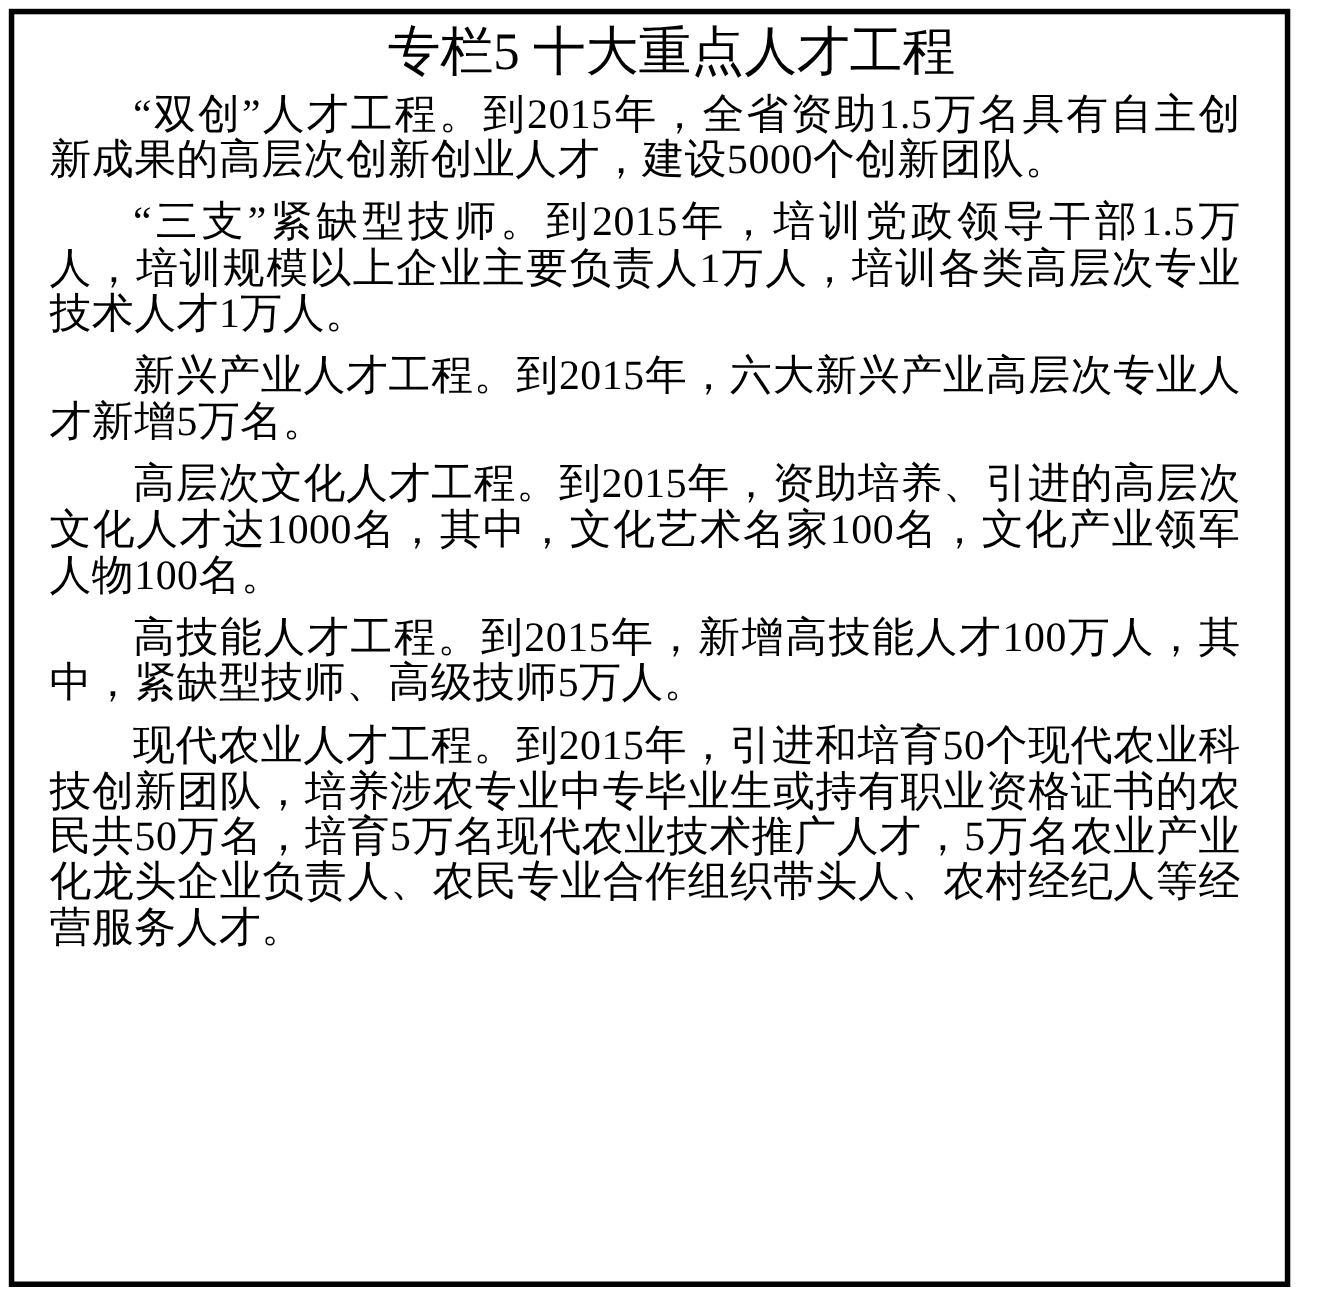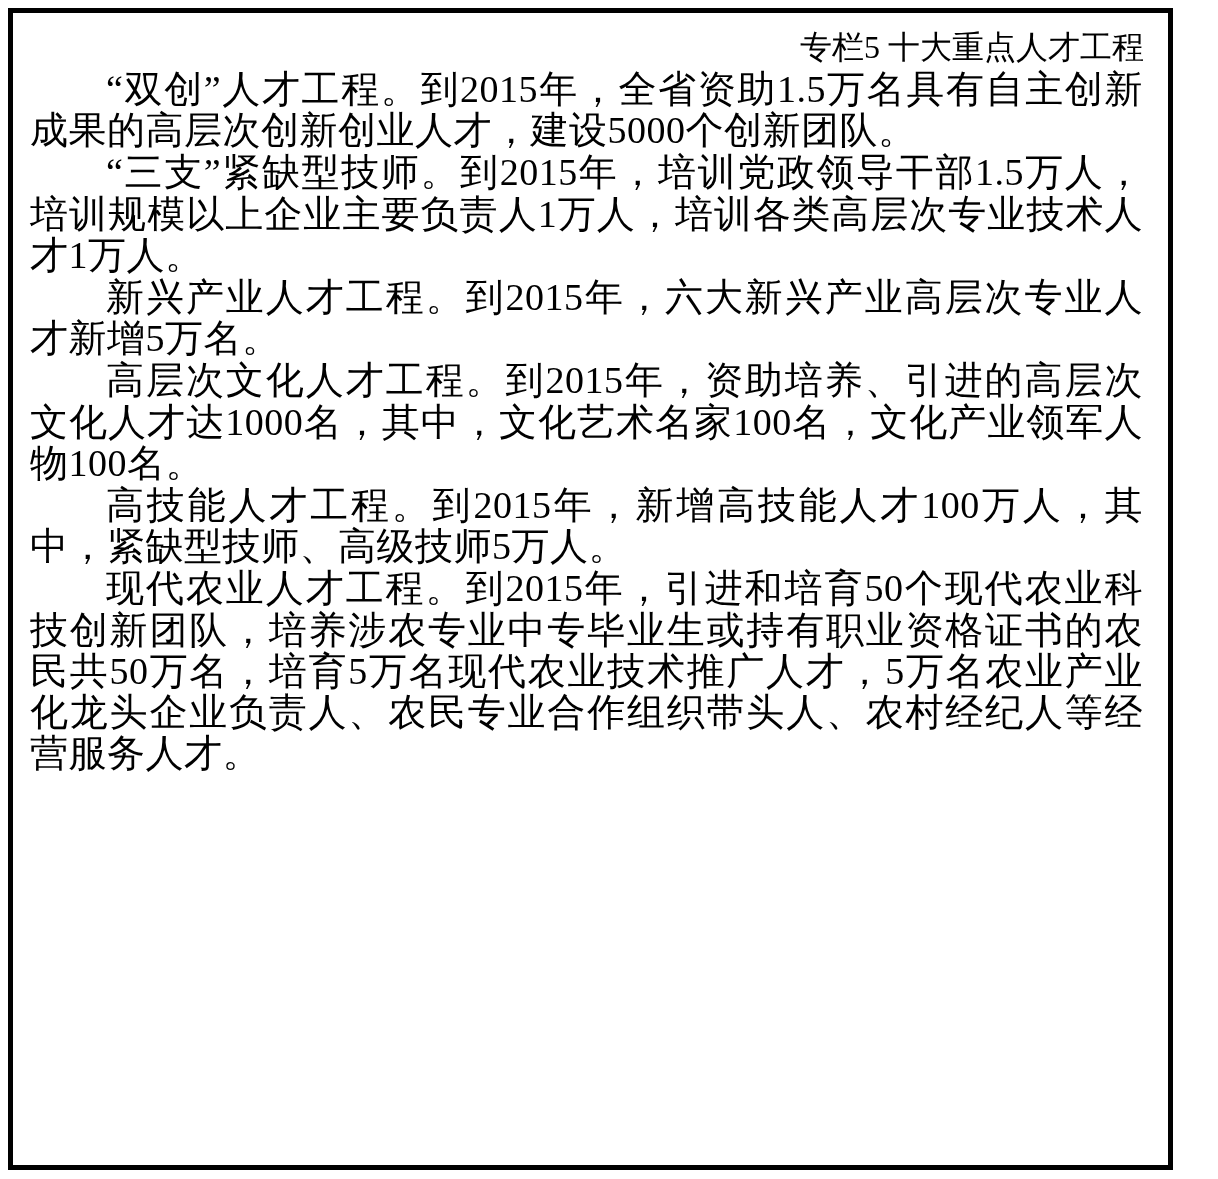--- a/index.html
+++ b/index.html
@@ -20,30 +20,30 @@
     top: 8px;
     width: 1165px;
     height: 1162px;
     box-sizing: border-box;
     border: 5px solid #000000;
     background: #ffffff;
     padding: 14px 24px 0 16px;
     overflow: hidden;
   }
   .panel-title {
-    font-size: 32px;
+    font-size: 48px;
     line-height: 41px;
     text-indent: 1em;
-    text-align: right;
+    text-align: center;
     white-space: nowrap;
     margin: 0;
     font-weight: normal;
   }
   .body-text p {
-    margin: 1px;
+    margin: 16px;
     font-size: 38px;
     line-height: 41.2px;
     text-align: justify;
     text-indent: 2em;
     letter-spacing: 0.5px;
   }
 </style>
 </head>
 <body>
 

